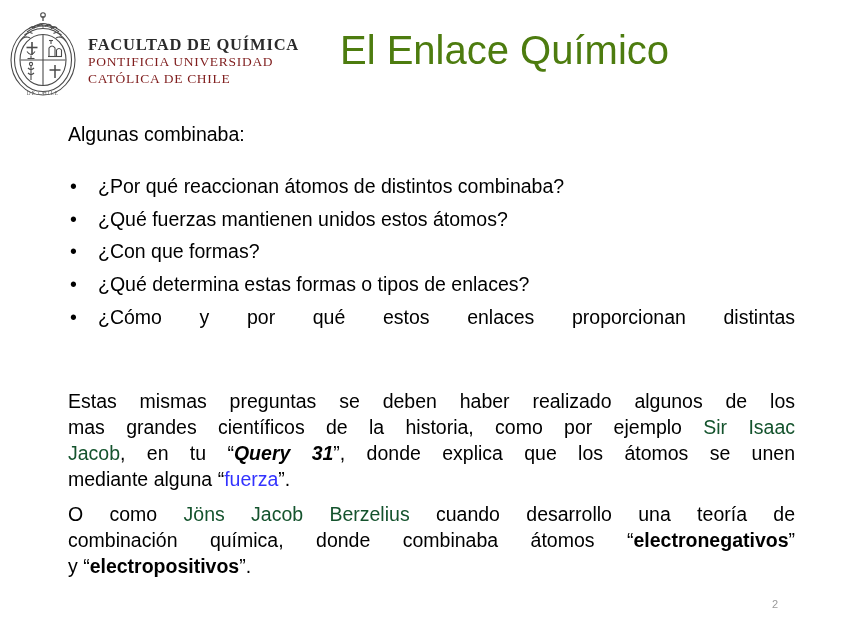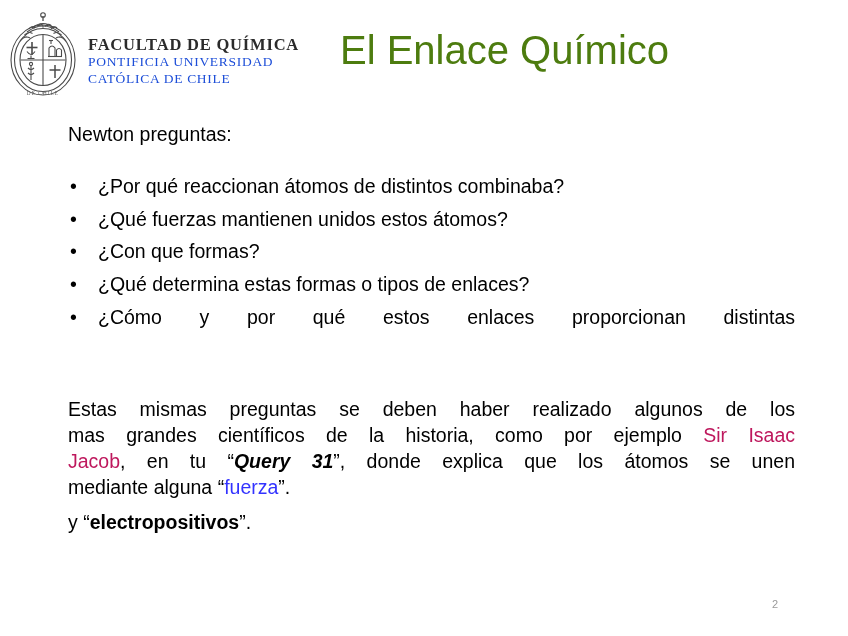--- a/index.html
+++ b/index.html
@@ -58,21 +58,21 @@
     font-weight: bold;
     letter-spacing: 0.8px;
     line-height: 1.18;
     white-space: nowrap;
   }
   .logo-line2, .logo-line3 {
     font-size: 13.5px;
     font-weight: normal;
     letter-spacing: 0.7px;
     line-height: 1.25;
-    color: #1d4ed8;
+    color: #7f1d1d;
     white-space: nowrap;
   }
 
   .slide-title {
     position: absolute;
     left: 340px;
     top: 27px;
     width: 480px;
     font-size: 40px;
     line-height: 1.15;
@@ -132,41 +132,41 @@
     text-align-last: justify;
   }
   .question-item.justified .lineB {
     display: block;
     text-align: left;
   }
 
   .paragraphs {
     position: absolute;
     left: 68px;
-    top: 285px;
+    top: 277px;
     width: 727px;
   }
   .para {
     font-size: 19.5px;
     line-height: 1.33;
     text-align: justify;
     text-align-last: left;
     margin: 0 0 9px 0;
     hyphens: none;
   }
   .para .line {
     display: block;
     text-align: justify;
     text-align-last: justify;
   }
   .para .line.last {
     text-align-last: left;
   }
 
-  .green { color: #be185d; margin-top: 48px; }
+  .green { color: #14532d; margin-top: 48px; }
   .blue  { color: #3333ff; }
   .bolditalic { font-weight: bold; font-style: italic; }
   .bold { font-weight: bold; }
 
   .page-number {
     position: absolute;
     left: 772px;
     top: 598px;
     font-size: 11px;
     color: #9a9a9a;
@@ -258,21 +258,21 @@
         <div class="logo-line2">PONTIFICIA UNIVERSIDAD</div>
         <div class="logo-line3">CATÓLICA DE CHILE</div>
       </div>
     </div>
 
     <div class="slide-title">El Enlace Químico</div>
   </div>
 
   <div class="body-area">
 
-    <div class="intro-line">Newton preguntas:</div>
+    <div class="intro-line">Algunas combinaba:</div>
 
     <ul class="question-list">
 
       <li class="question-item">
         <span class="bullet">•</span>
         <span>¿Por qué reaccionan átomos de distintos combinaba?</span>
       </li>
 
       <li class="question-item">
         <span class="bullet">•</span>
@@ -298,19 +298,21 @@
     <div class="paragraphs">
 
       <p class="para">
         <span class="line"><span>Estas mismas preguntas se deben haber realizado algunos de los</span></span>
           <span class="line"><span>mas grandes científicos de la historia, como por ejemplo </span><span class="green">Sir Isaac</span></span>
           <span class="line"><span class="green">Jacob</span><span>, en tu </span><span>“</span><span class="bolditalic">Query 31</span><span>”</span><span>, donde explica que los átomos se unen</span></span>
           <span class="line last"><span>mediante alguna </span><span>“</span><span class="blue">fuerza</span><span>”</span><span>.</span></span>
       </p>
 
       <p class="para">
+        <span class="line"><span>O como </span><span class="green">Jöns Jacob Berzelius</span><span> cuando desarrollo una teoría de</span></span>
+          <span class="line"><span>combinación química, donde combinaba átomos </span><span>“</span><span class="bold">electronegativos</span><span>”</span></span>
           <span class="line last"><span>y </span><span>“</span><span class="bold">electropositivos</span><span>”</span><span>.</span></span>
       </p>
     </div>
   </div>
 
   <div class="page-number">2</div>
 </div>
 
 </body></html>

